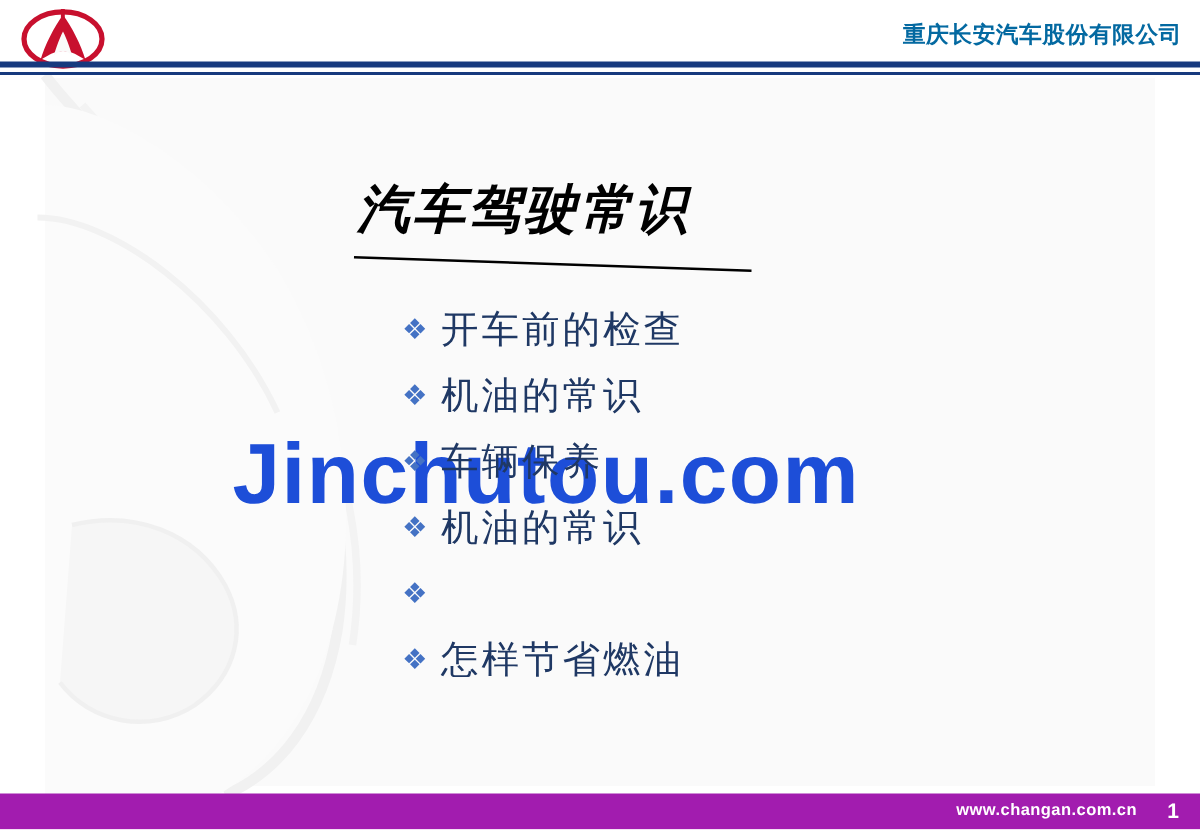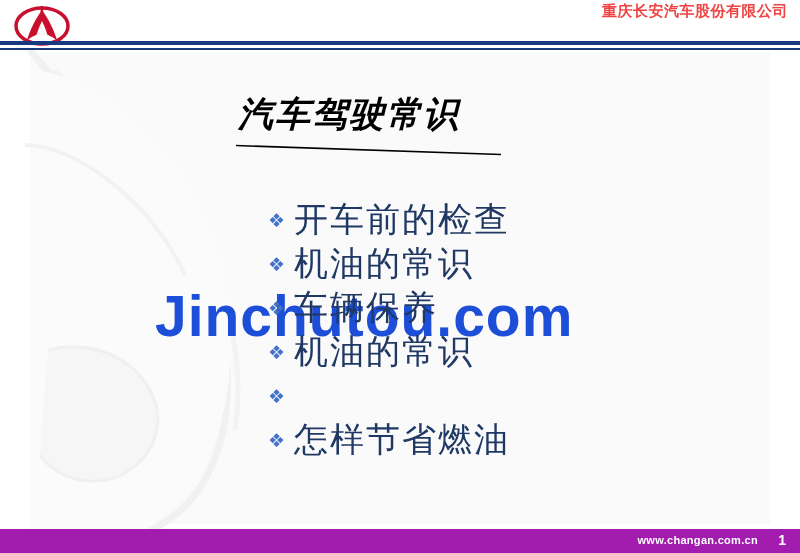--- a/index.html
+++ b/index.html
@@ -50,24 +50,24 @@
   .logo {
     position: absolute;
     left: 12px;
     top: 4px;
     width: 60px;
     height: 44px;
   }
   .company-name {
     position: absolute;
     right: 12px;
-    top: 2px;
+    top: 14px;
     font-size: 15px;
     font-weight: bold;
-    color: #ef4444;
+    color: #0369a1;
     letter-spacing: 0.5px;
     white-space: nowrap;
   }
   .rule-thick {
     position: absolute;
     left: 0;
     top: 41px;
     width: 800px;
     height: 4px;
     background: #173a7e;
@@ -92,21 +92,21 @@
     letter-spacing: 1px;
     white-space: nowrap;
     pointer-events: none;
     font-family: "Liberation Sans", sans-serif;
   }
 
   
   .title-block {
     position: absolute;
     left: 238px;
-    top: 92px;
+    top: 118px;
     width: 270px;
     height: 64px;
   }
   .slide-title {
     font-family: "DejaVu Serif", serif;
     font-size: 35px;
     font-weight: bold;
     font-style: italic;
     color: #000000;
     letter-spacing: 2px;
@@ -137,21 +137,21 @@
   }
   .bullet-mark {
     font-size: 19px;
     color: #4472c4;
     line-height: 1;
     width: 26px;
     flex: 0 0 26px;
   }
   .bullet-text {
     font-family: "DejaVu Serif", serif;
-    font-size: 34px;
+    font-size: 25px;
     color: #1f3864;
     letter-spacing: 2px;
     line-height: 1.1;
   }
 
   
   .footer-bar {
     position: absolute;
     left: 0;
     bottom: 0;

